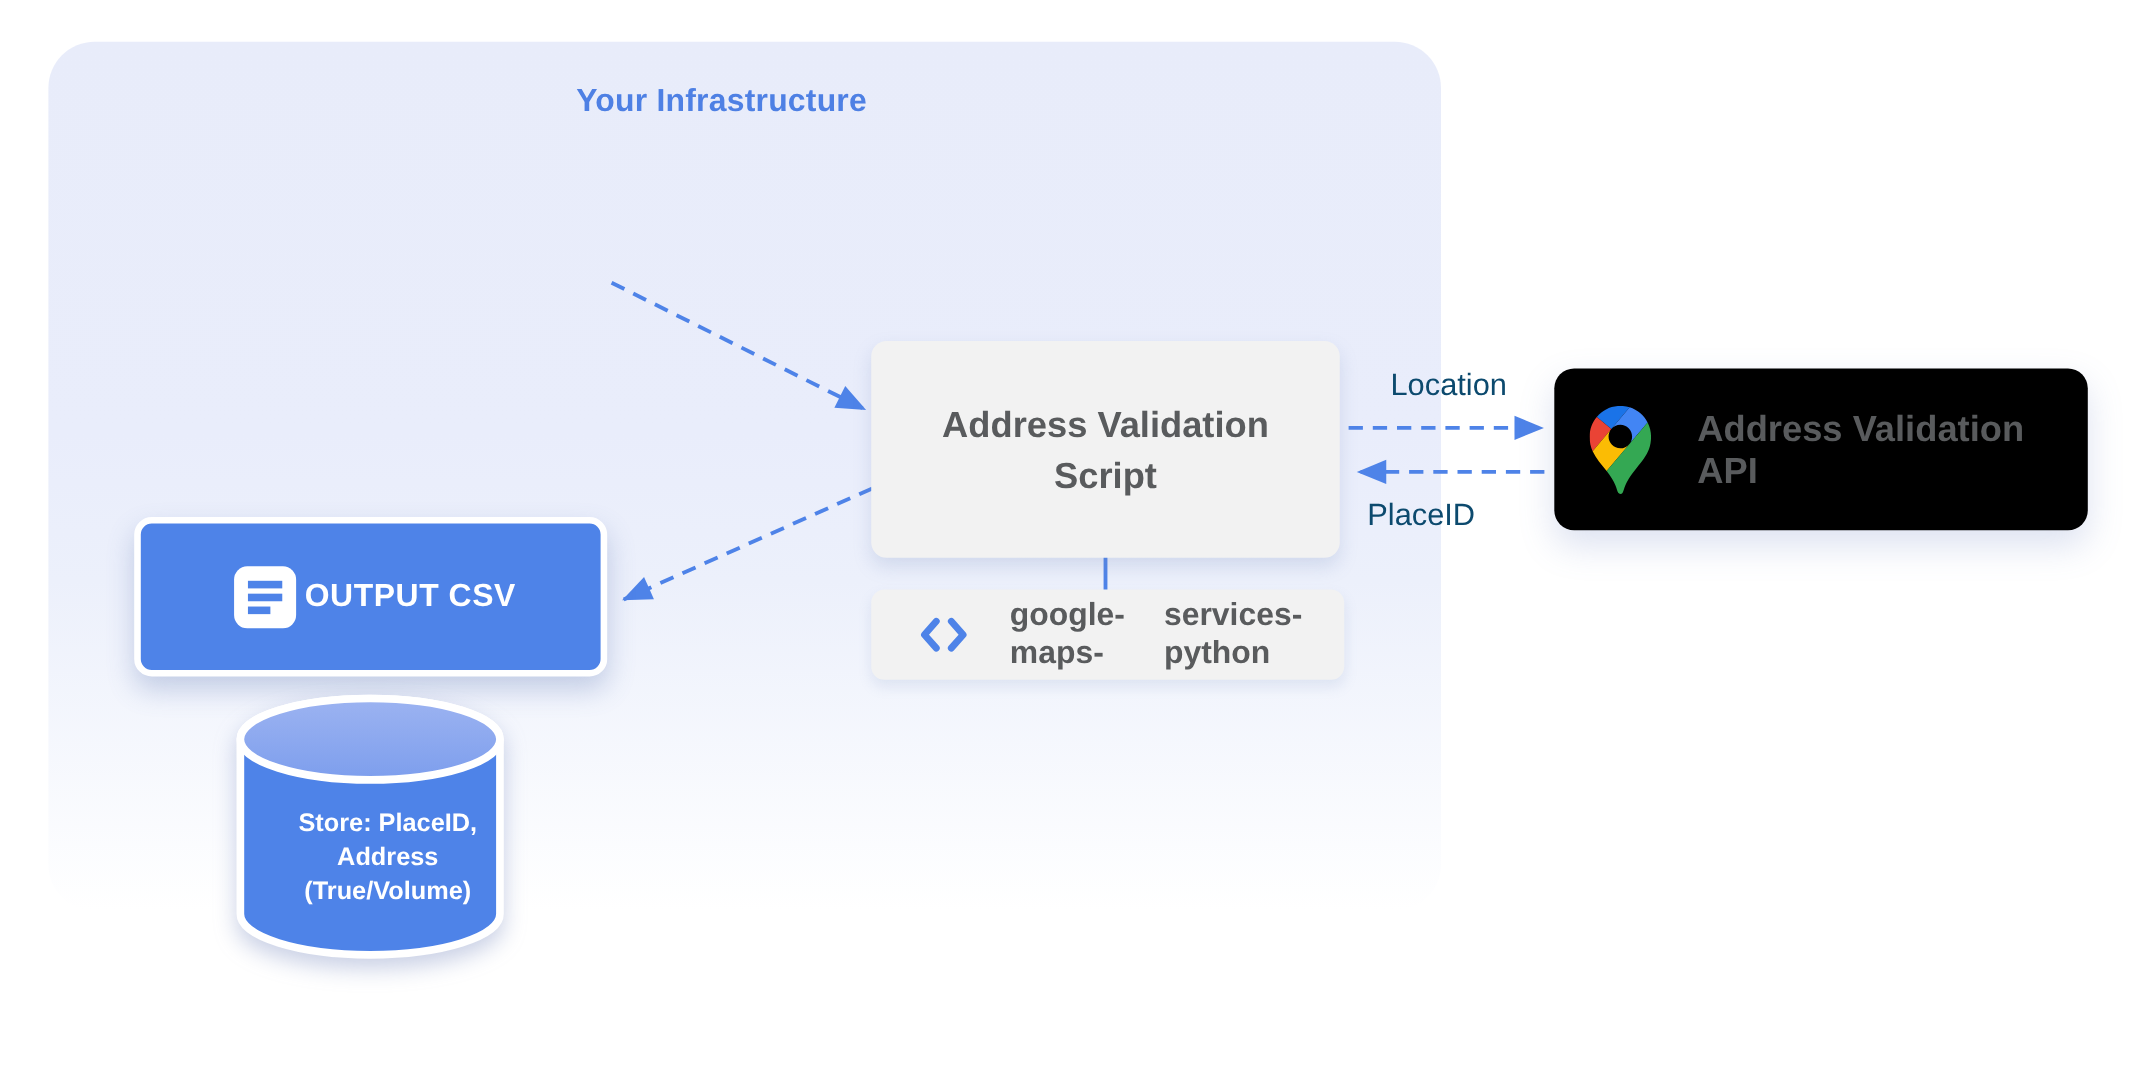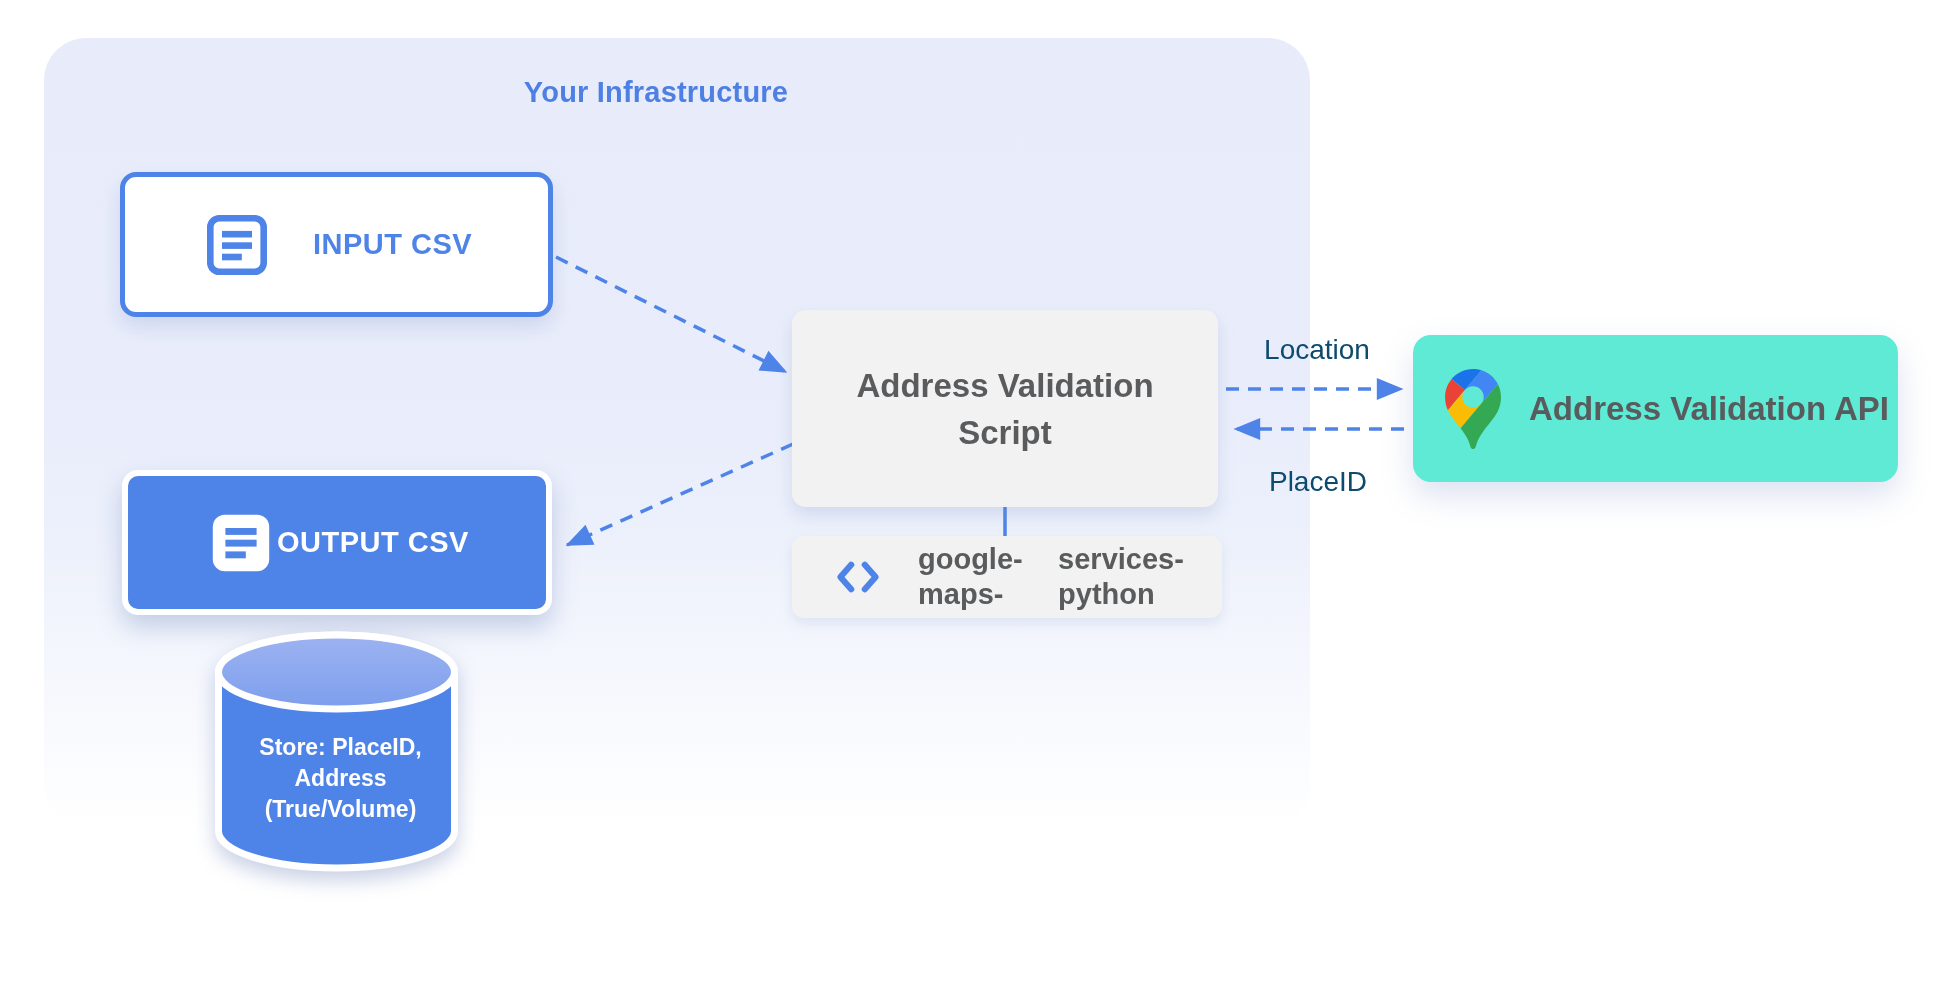--- a/index.html
+++ b/index.html
@@ -46,37 +46,37 @@
   .library-box{
     left:792px;top:536px;width:430px;height:82px;
     background:#f2f2f2;border-radius:12px;
     padding-left:42px;gap:36px;
     box-shadow:0 6px 12px rgba(120,140,190,0.16);
   }
   .library-box .lines{display:flex;flex-direction:row;}
   .library-box .line{font-size:29px;font-weight:bold;color:#595b5d;line-height:35px;}
   .api-box{
     left:1413px;top:335px;width:485px;height:147px;
-    background:#5eead4;border-radius:18px;
-    padding-left:32px;gap:28px;
+    background:#000000;border-radius:18px;
+    padding-left:32px;gap:42px;
     box-shadow:0 14px 32px rgba(100,125,190,0.22);
   }
   .api-box .label{font-size:33px;font-weight:bold;color:#595b5d;}
   
   .edge-label{
     position:absolute;width:160px;text-align:center;
     font-size:28px;color:#0c4a6e;
   }
   .edge-label.location{left:1237px;top:334px;}
-  .edge-label.placeid{left:1238px;top:452px;margin-top:14px;}
+  .edge-label.placeid{left:1212px;top:452px;}
   
   .datastore{position:absolute;left:213px;top:631px;width:247px;height:246px;}
   .datastore svg{filter:drop-shadow(0 9px 10px rgba(100,120,180,0.35));}
   .datastore .text{
-    position:absolute;left:4px;top:101px;width:247px;text-align:center;
+    position:absolute;left:16px;top:101px;width:247px;text-align:center;
     font-size:23px;font-weight:bold;color:#ffffff;line-height:31px;
   }
   
   .edges-layer{position:absolute;left:0;top:0;width:1954px;height:988px;pointer-events:none;}
   .icon{display:flex;align-items:center;justify-content:center;}
 </style>
 </head>
 <body>
 
 <div id="stage">
@@ -90,31 +90,20 @@
         <path d="M0.5 0.5 L9 4 L0.5 7.5 Z" fill="#4e83e8"></path>
       </marker>
     </defs>
     <line x1="556" y1="257" x2="786" y2="372" stroke="#4e83e8" stroke-width="3.5" stroke-dasharray="13 9" marker-end="url(#ah)"></line>
     <line x1="793" y1="444" x2="567" y2="545" stroke="#4e83e8" stroke-width="3.5" stroke-dasharray="13 9" marker-end="url(#ah)"></line>
     <line x1="1226" y1="389" x2="1402" y2="389" stroke="#4e83e8" stroke-width="3.5" stroke-dasharray="13 9" marker-end="url(#ah)"></line>
     <line x1="1404" y1="429" x2="1235" y2="429" stroke="#4e83e8" stroke-width="3.5" stroke-dasharray="13 9" marker-end="url(#ah)"></line>
     <line x1="1005" y1="506" x2="1005" y2="537" stroke="#4e83e8" stroke-width="3.5"></line>
   </svg>
 
-  <div class="node input-box">
-    <span class="icon">
-      <svg width="72" height="72" viewBox="0 0 24 24">
-        <rect x="3.1" y="3.1" width="17.8" height="17.8" rx="3" fill="none" stroke="#4e83e8" stroke-width="2.2"></rect>
-        <rect x="7" y="7.3" width="10" height="2.2" fill="#4e83e8"></rect>
-        <rect x="7" y="11.1" width="10" height="2.2" fill="#4e83e8"></rect>
-        <rect x="7" y="14.9" width="6.6" height="2.2" fill="#4e83e8"></rect>
-      </svg>
-    </span>
-    <span class="label">INPUT CSV</span>
-  </div>
 
   <div class="node output-box">
     <span class="icon">
       <svg width="72" height="72" viewBox="0 0 24 24">
         <rect x="2.6" y="2.6" width="18.8" height="18.8" rx="4" fill="#ffffff"></rect>
         <rect x="6.8" y="7" width="10.4" height="2.3" fill="#4e83e8"></rect>
         <rect x="6.8" y="10.9" width="10.4" height="2.3" fill="#4e83e8"></rect>
         <rect x="6.8" y="14.8" width="6.8" height="2.3" fill="#4e83e8"></rect>
       </svg>
     </span>

